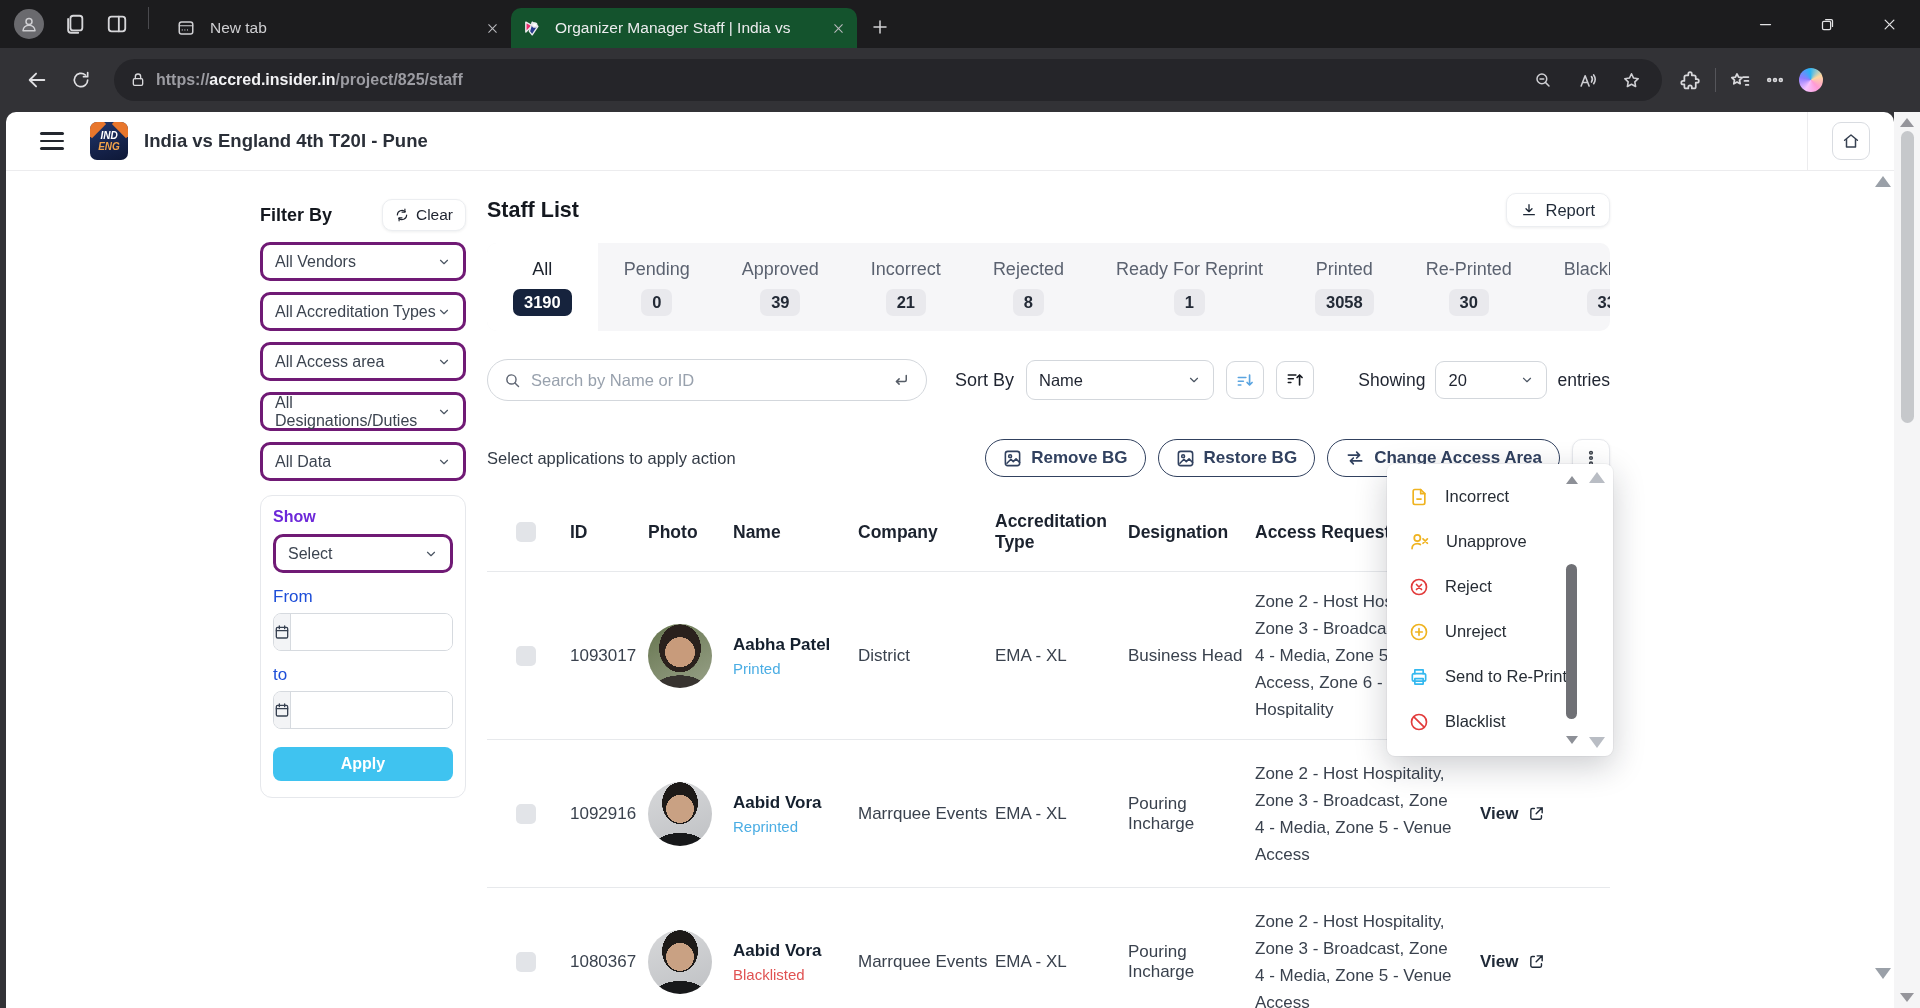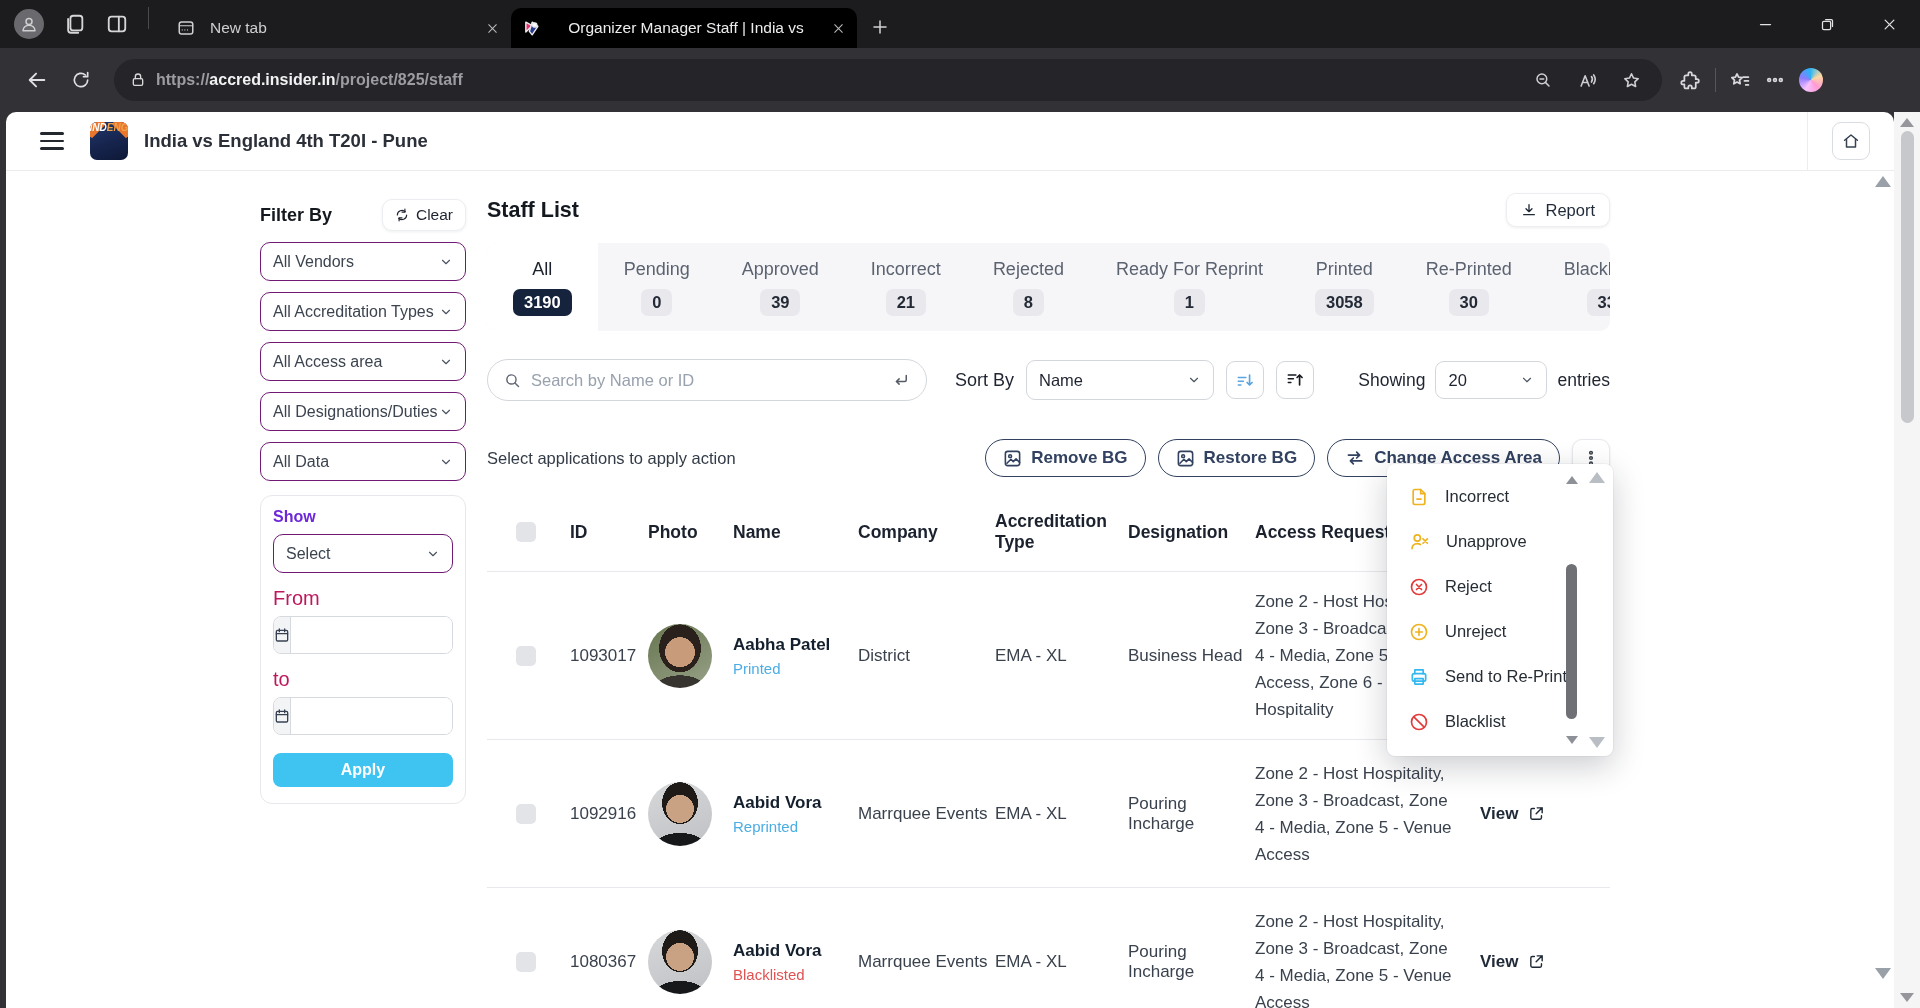--- a/index.html
+++ b/index.html
@@ -6,21 +6,21 @@
   html,body { width:1920px; height:1008px; overflow:hidden; font-family:"Liberation Sans", sans-serif; background:#323236; }
   svg { stroke:currentColor; fill:none; stroke-width:2; stroke-linecap:round; stroke-linejoin:round; display:block; }
   .ico { display:inline-flex; align-items:center; justify-content:center; flex:none; }
 
   
   .titlebar { height:48px; background:#1c1c1e; display:flex; align-items:flex-end; color:#d6d6d9; }
   .tb-left { display:flex; align-items:center; gap:20px; padding:0 16px 0 14px; height:48px; }
   .avatar-btn { width:30px; height:30px; border-radius:50%; background:#6a6a6e; display:flex; align-items:center; justify-content:center; color:#cfcfd2; overflow:hidden; }
   .tb-sep { width:1px; height:22px; background:#4a4a4e; margin-bottom:13px; }
   .btab { height:40px; width:346px; display:flex; align-items:center; gap:15px; padding:0 12px; border-radius:10px 10px 0 0; color:#cfcfd2; font-size:15.5px; }
-  .btab.active { background:#000000; color:#ececee;text-align:center; }
+  .btab.active { background:#14532d; color:#ececee; }
   .btab .t-title { flex:1; white-space:nowrap; overflow:hidden; }
   .btab .t-close { color:#b9b9bd; font-size:15px; }
   .newtab-plus { width:34px; height:34px; margin-bottom:4px; margin-left:6px; display:flex; align-items:center; justify-content:center; color:#d2d2d5; }
   .win-controls { margin-left:auto; display:flex; height:48px; }
   .win-btn { width:62px; height:48px; display:flex; align-items:center; justify-content:center; color:#e3e3e5; }
 
   .toolbar { height:64px; background:#323236; display:flex; align-items:center; padding:0 18px; gap:6px; color:#d9d9dc;font-weight:bold; }
   .nav-btn { width:38px; height:38px; display:flex; align-items:center; justify-content:center; color:#e0e0e3; }
   .url-pill { height:42px; flex:none; width:1548px; margin-left:8px; background:#252529; border-radius:21px; display:flex; align-items:center; padding:0 14px 0 16px; gap:10px; }
   .url-text { flex:1; font-size:16px; color:#9c9ca2; white-space:nowrap; overflow:hidden; }
@@ -29,43 +29,43 @@
   .tb-right { display:flex; align-items:center; gap:14px; margin-left:12px; }
   .tb-vr { width:1px; height:24px; background:#55555a; }
   .copilot { width:24px; height:24px; border-radius:50%; background:conic-gradient(from 210deg,#f7c2ff,#8e7bff,#27b4f5,#ffd8a0,#ff9ad5,#f7c2ff); }
 
   
   .page-card { position:absolute; left:6px; top:112px; right:26px; bottom:0; background:#fff; border-radius:10px 10px 0 0; overflow:hidden; }
 
   .app-header { height:59px; display:flex; align-items:center; padding:0 0 0 34px; border-bottom:1px solid #ececee; }
   .burger { width:24px; display:flex; flex-direction:column; gap:5px; }
   .burger span { height:2.5px; background:#23272e; border-radius:2px; }
-  .event-logo { width:38px; height:38px; border-radius:7px; margin-left:26px; background:linear-gradient(160deg,#21386e 0%,#16244d 55%,#0e1837 100%); position:relative; display:flex; align-items:flex-start; justify-content:center; overflow:hidden; }
+  .event-logo { width:38px; height:38px; border-radius:7px; margin-left:26px; background:linear-gradient(160deg,#21386e 0%,#16244d 55%,#0e1837 100%); position:relative; display:flex; flex-direction:column; align-items:center; justify-content:center; overflow:hidden; }
   .event-logo:before { content:""; position:absolute; left:-8px; top:-8px; width:20px; height:20px; background:#e8762c; transform:rotate(45deg); }
   .event-logo:after { content:""; position:absolute; right:-8px; top:-8px; width:20px; height:20px; background:#e8762c; transform:rotate(45deg); }
   .event-logo b { font-size:10px; line-height:11px; color:#fff; font-style:italic; z-index:1; }
   .event-logo b + b { color:#f0a24a; }
   .app-title { margin-left:16px; font-size:18.5px; font-weight:700; color:#2a2f38; }
   .header-right { margin-left:auto; align-self:stretch; display:flex; align-items:center; border-left:1px solid #ececee; padding:0 24px; }
   .home-btn { width:38px; height:38px; border:1px solid #d9dce1; border-radius:9px; display:flex; align-items:center; justify-content:center; color:#374151; }
 
   .content { display:flex; height:calc(100% - 59px); }
 
   
   .filters { width:460px; flex:none; padding:28px 0 0 254px; }
   .fil-head { display:flex; align-items:center; width:206px; }
   .fil-title { font-size:18px; font-weight:700; color:#14181f; }
   .clear-btn { margin-left:auto; height:32px; display:flex; align-items:center; gap:7px; padding:0 12px; border:1px solid #eceef1; border-radius:10px; background:#fff; box-shadow:0 1px 3px rgba(20,25,35,.07); font-size:15.5px; color:#1f2430; }
-  .fselect { width:206px; height:39px; margin-top:11px; border:1px solid #701a75; border-radius:10px; display:flex; align-items:center; padding:0 12px; font-size:16px; color:#3c4450; background:#fff; }
+  .fselect { width:206px; height:39px; margin-top:11px; border:3px solid #701a75; border-radius:10px; display:flex; align-items:center; padding:0 12px; font-size:16px; color:#3c4450; background:#fff; }
   .fselect:first-of-type { margin-top:17px; }
   .fselect .chev { margin-left:auto; color:#4b5563; }
   .show-box { width:206px; margin-top:14px; border:1px solid #e6e8ec; border-radius:12px; padding:12px 12px 16px; }
   .show-label { font-size:16px; font-weight:700; color:#6d28d9; }
   .show-box .fselect { width:100%; margin-top:8px; }
-  .date-label { margin-top:14px; font-size:20px; color:#be185d; }
+  .date-label { margin-top:14px; font-size:17px; color:#1d4ed8; }
   .date-field { margin-top:6px; height:38px; border:1px solid #d6dadf; border-radius:8px; display:flex; overflow:hidden; }
   .date-ico { width:40px; background:#f3f4f6; border-right:1px solid #d6dadf; display:flex; align-items:center; justify-content:center; color:#374151; }
   .date-input { flex:1; border:0; outline:none; font-size:15px; padding:0 8px; color:#111827; }
   .apply-btn { margin-top:18px; width:100%; height:34px; border:0; border-radius:8px; background:#3fc3f0; color:#fff; font-size:16px; font-weight:700; font-family:inherit; }
 
   
   .main { flex:1; padding:22px 284px 0 21px; min-width:0; }
   .main-head { display:flex; align-items:center; }
   .page-title { font-size:21.5px; font-weight:700; color:#14181f; }
   .report-btn { margin-left:auto; height:34px; display:flex; align-items:center; gap:8px; padding:0 14px; background:#fff; border:1px solid #eceef1; border-radius:10px; box-shadow:0 1px 3px rgba(20,25,35,.08); font-size:16.5px; color:#1f2937; }

